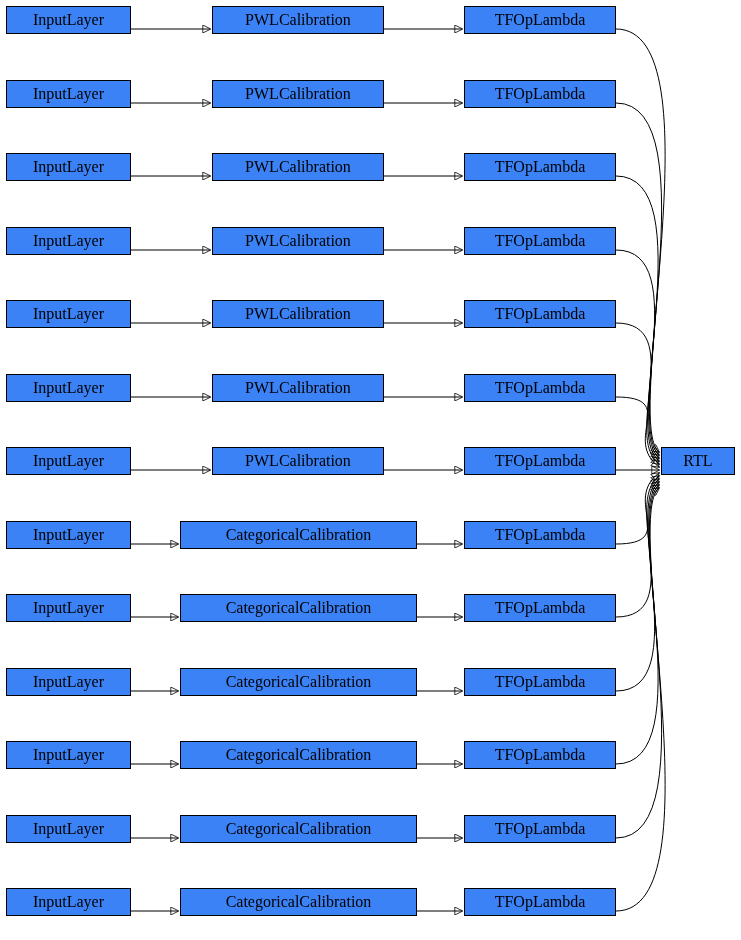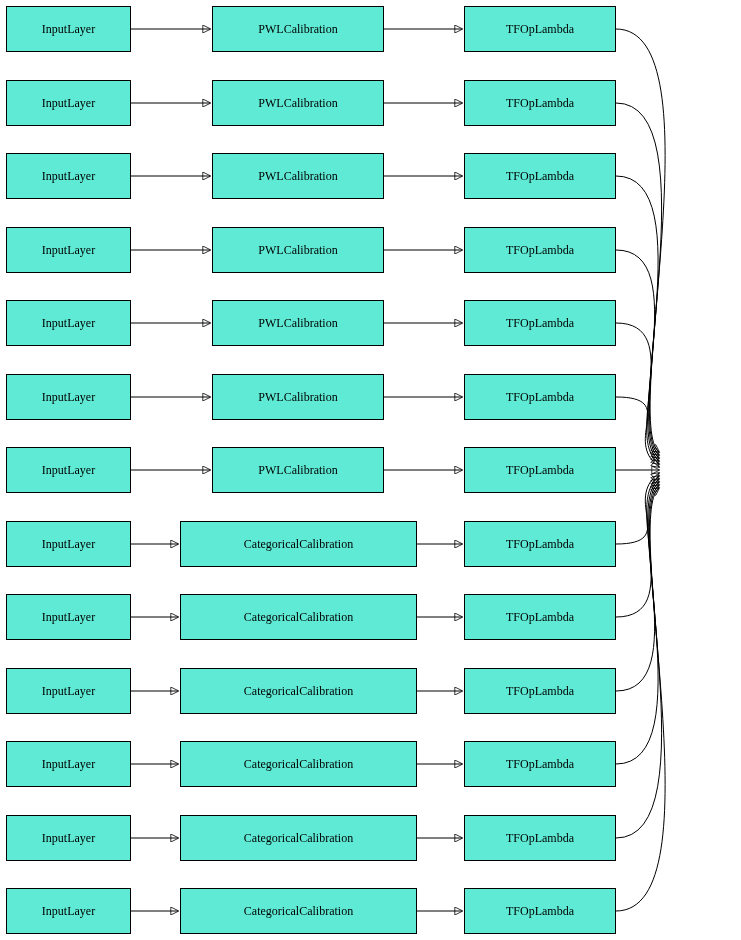--- a/index.html
+++ b/index.html
@@ -8,28 +8,28 @@
     width:741px;height:940px;
     background:#ffffff;
     font-family:"Liberation Serif","DejaVu Serif",serif;
     color:#000;
     overflow:hidden;
   }
   .edges{position:absolute;left:0;top:0;width:741px;height:940px;}
   .edges path{fill:none;stroke:#000;stroke-width:1;}
   .node{
     position:absolute;
-    height:46px;
+    height:28px;
     box-sizing:border-box;
     border:1px solid #000;
-    background:#5eead4;
+    background:#3b82f6;
     display:flex;
     align-items:center;
     justify-content:center;
-    font-size:12px;
+    font-size:16px;
     white-space:nowrap;
   }
 </style>
 </head>
 <body>
 
 <div class="canvas">
 
   <svg class="edges" width="741" height="940" viewBox="0 0 741 940">
     <defs>
@@ -126,14 +126,15 @@
   <div class="node" style="left:464px;top:741px;width:152px">TFOpLambda</div>
 
   <div class="node" style="left:6px;top:815px;width:125px">InputLayer</div>
   <div class="node" style="left:180px;top:815px;width:237px">CategoricalCalibration</div>
   <div class="node" style="left:464px;top:815px;width:152px">TFOpLambda</div>
 
   <div class="node" style="left:6px;top:888px;width:125px">InputLayer</div>
   <div class="node" style="left:180px;top:888px;width:237px">CategoricalCalibration</div>
   <div class="node" style="left:464px;top:888px;width:152px">TFOpLambda</div>
 
+  <div class="node" style="left:661px;top:447px;width:74px">RTL</div>
 
 </div>
 
 </body></html>

